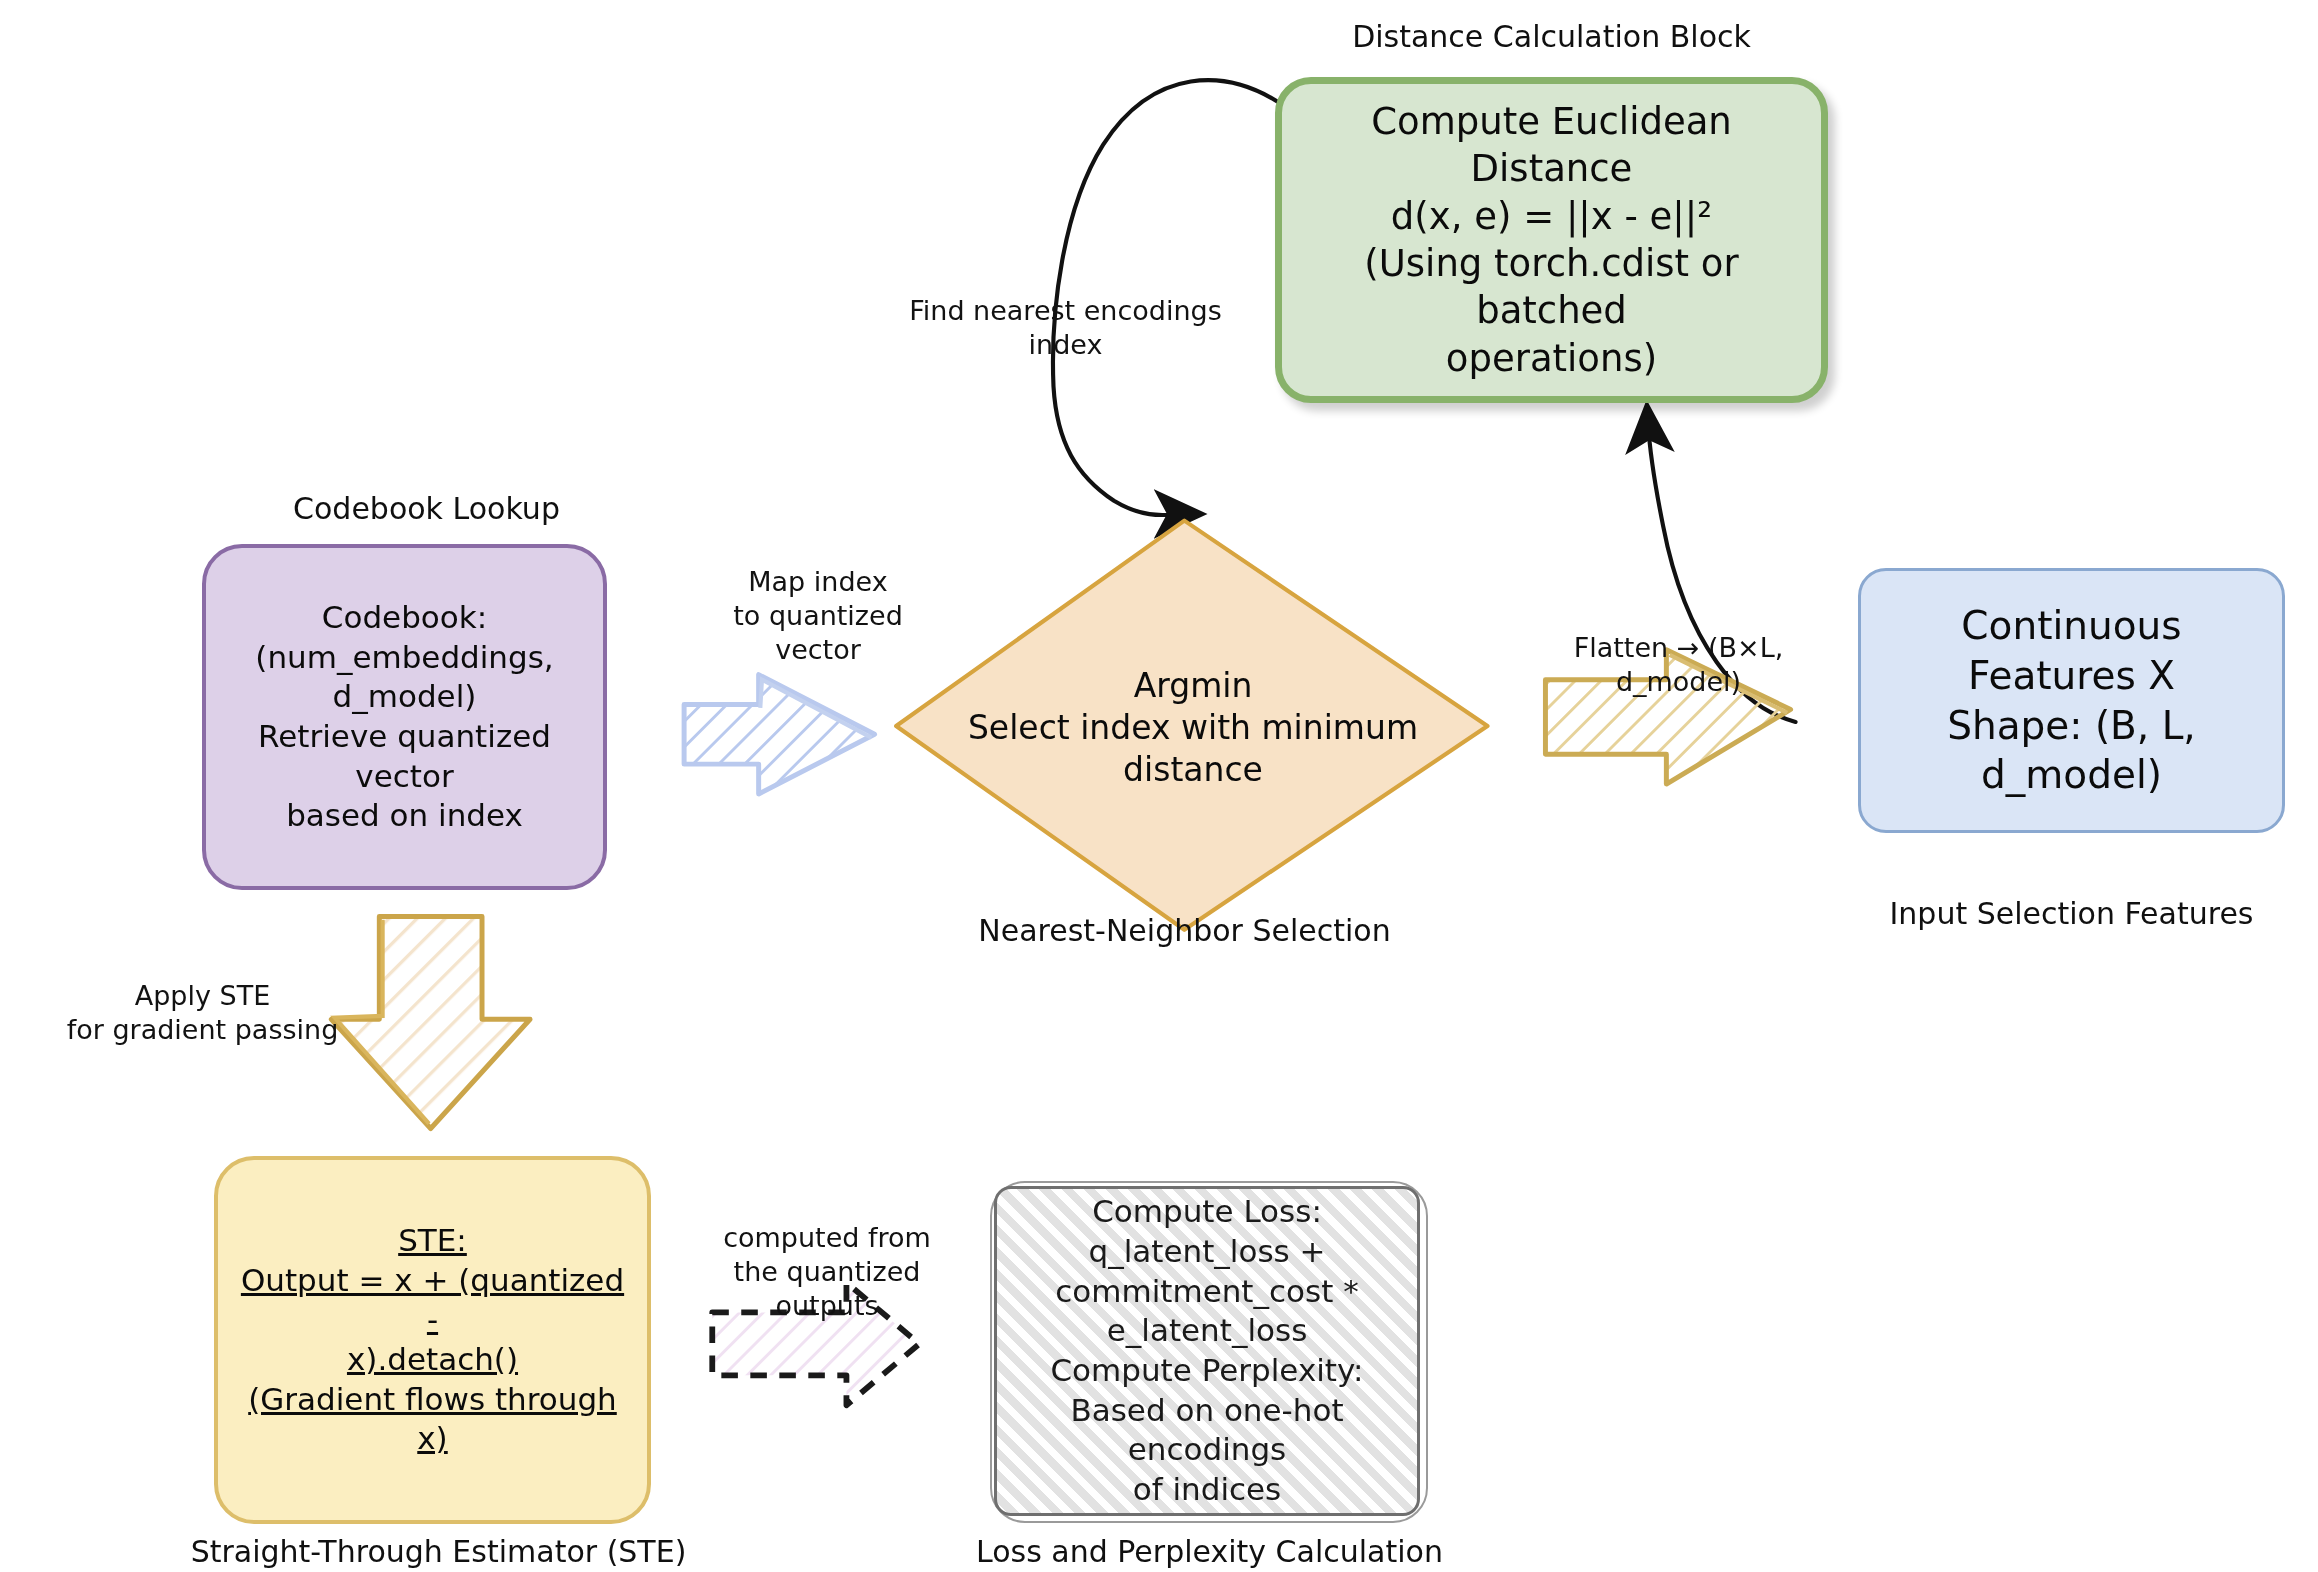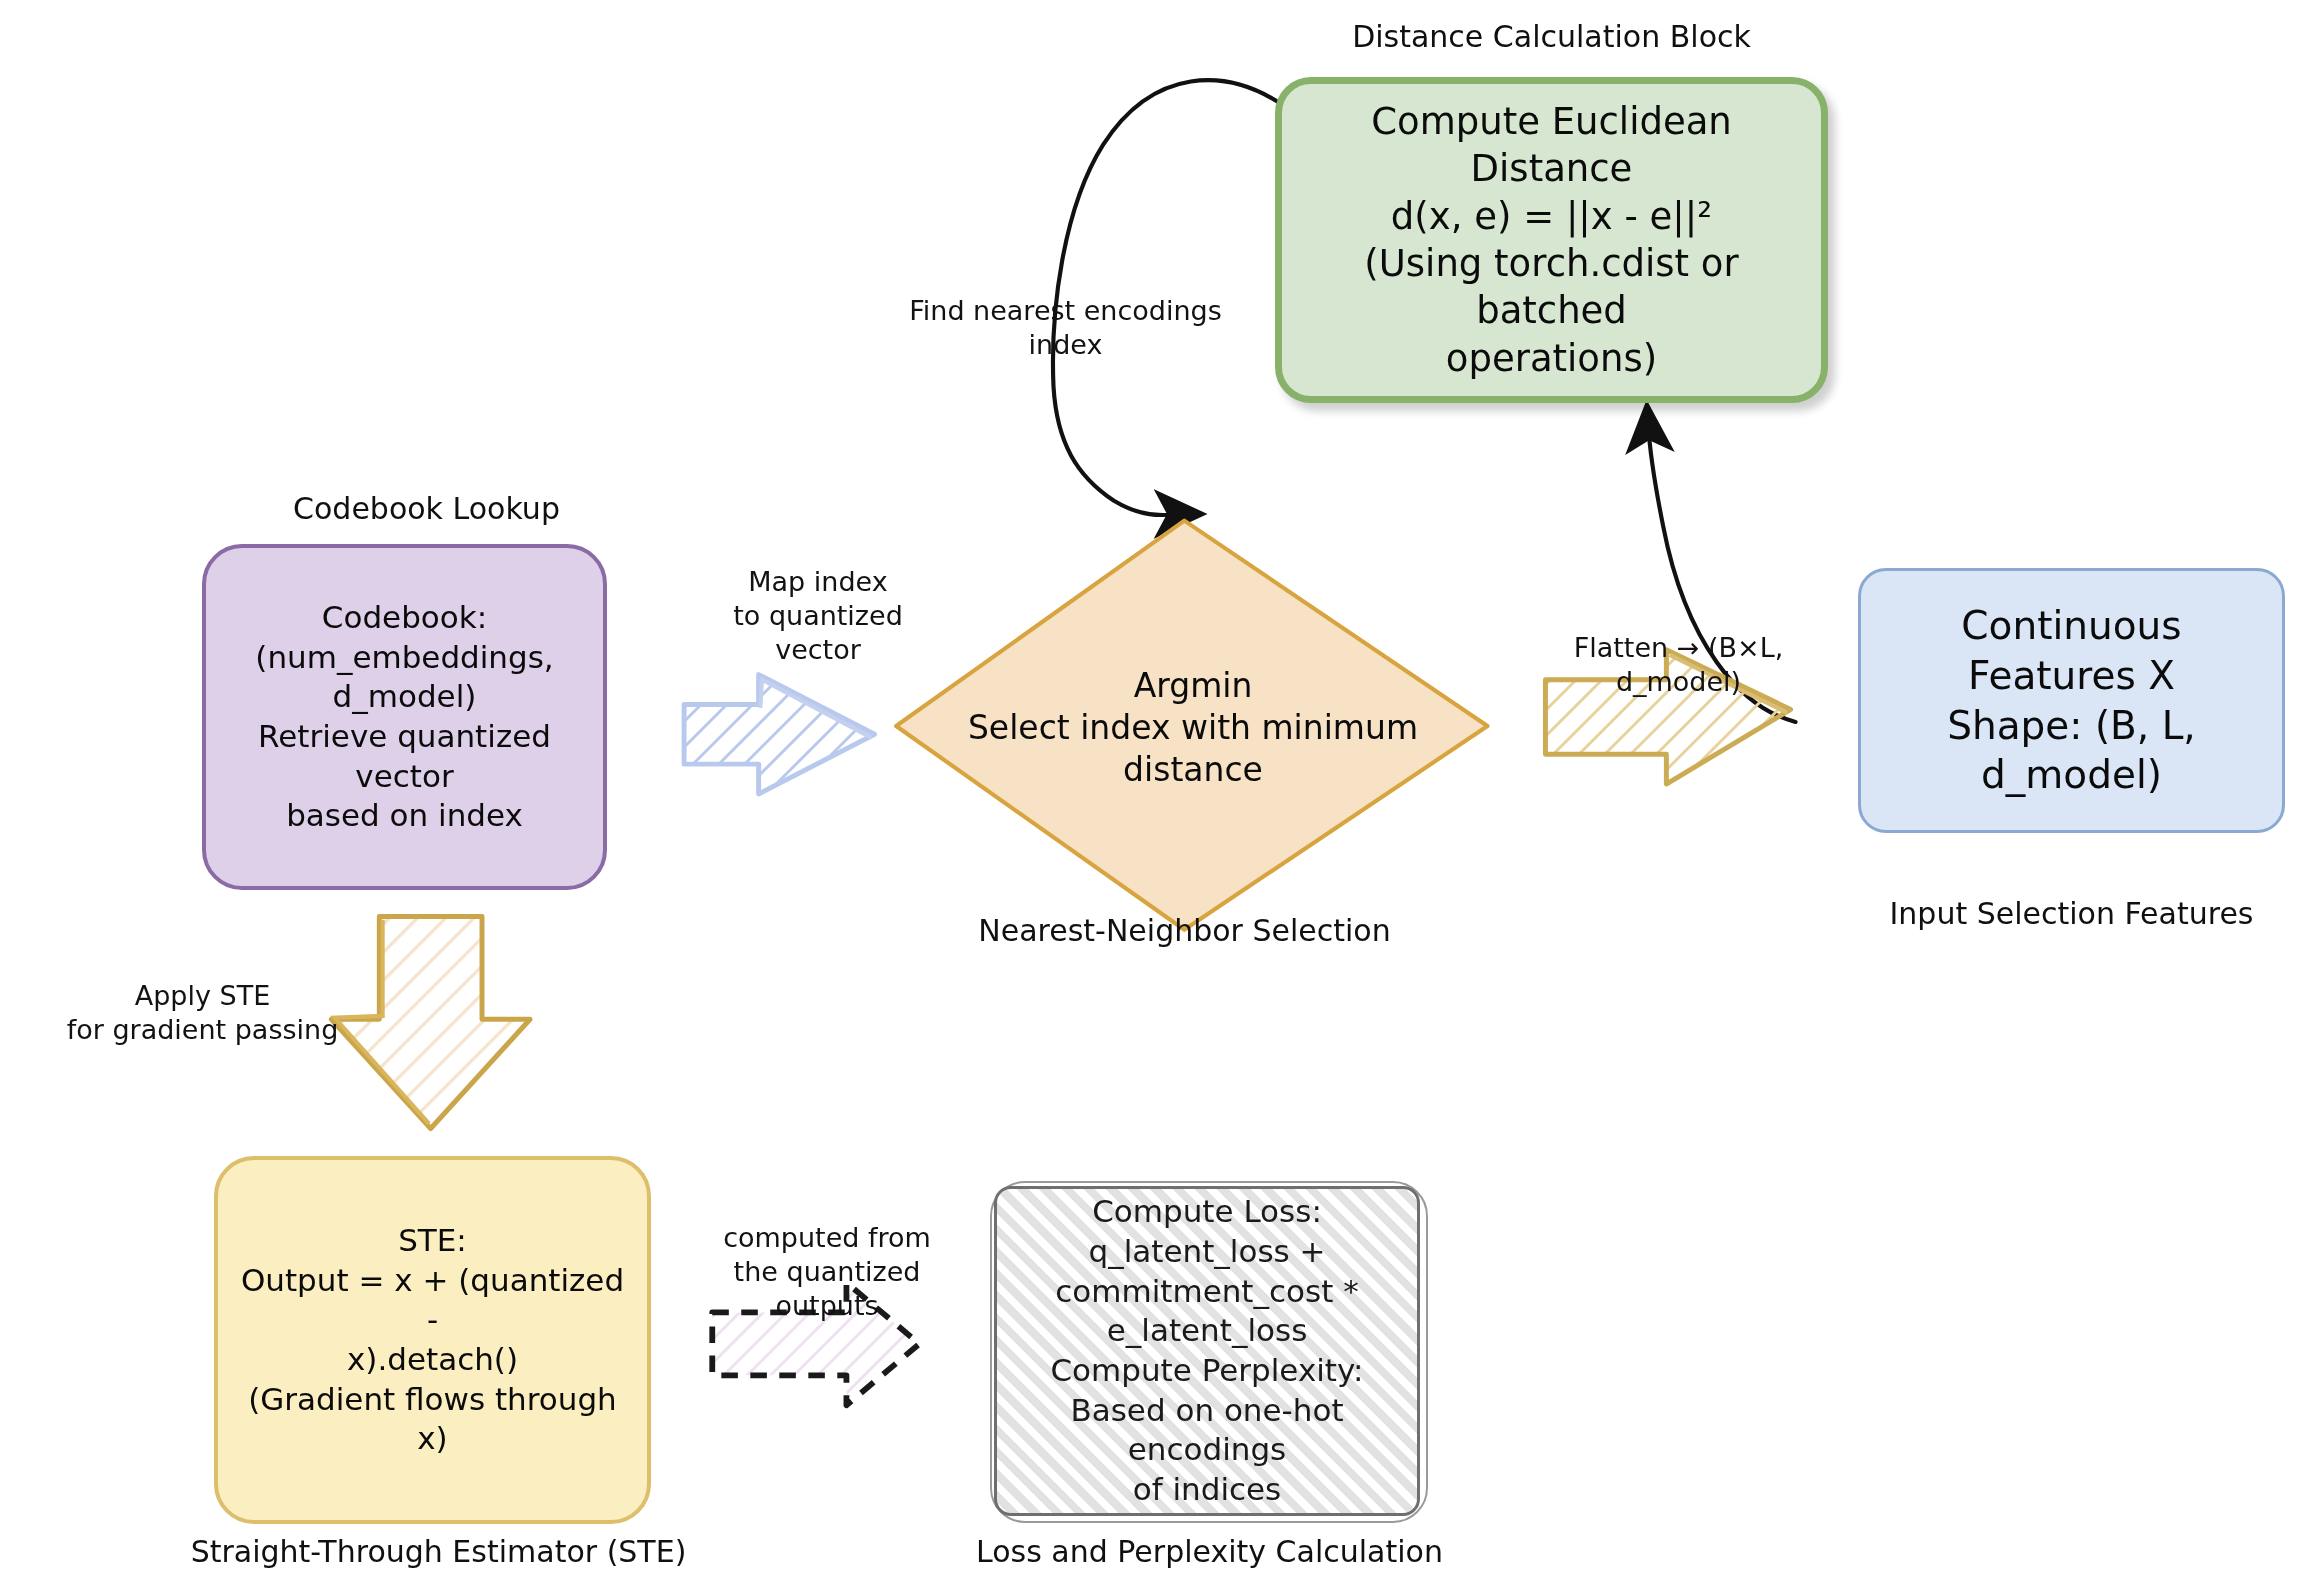--- a/index.html
+++ b/index.html
@@ -20,21 +20,21 @@
   
   .n-blue{left:1858px;top:556px;width:427px;height:265px;border-radius:28px;
           background:#dae5f6;border:3.3px solid #8aa8d0;font-size:39px;}
 
   
   .n-purple{left:202px;top:532px;width:405px;height:346px;border-radius:40px;
             background:#ddd0e8;border:4.1px solid #8a6ba5;font-size:31px;}
 
   
   .n-yellow{left:214px;top:1144px;width:437px;height:368px;border-radius:40px;
-            background:#fbeec1;border:4.1px solid #ddbe6a;font-size:31px;}
+            background:#fbeec1;border:4.1px solid #ddbe6a;font-size:31px;text-decoration:underline;}
 
   
   .n-hatch{left:994px;top:1174px;width:426px;height:330px;border-radius:17px;
            border:3.3px solid #6f6f6f;font-size:31px;color:#1a1a1a;
            background:repeating-linear-gradient(45deg,#ffffff 0 7.5px,#e2e2e2 7.5px 15.7px);}
   .hatch-ghost{position:absolute;left:990px;top:1169px;width:434px;height:338px;
                border-radius:35px;border:2.5px solid #9a9a9a;}
 
   
   .caption{position:absolute;text-align:center;font-size:30px;color:#101010;white-space:nowrap;}

